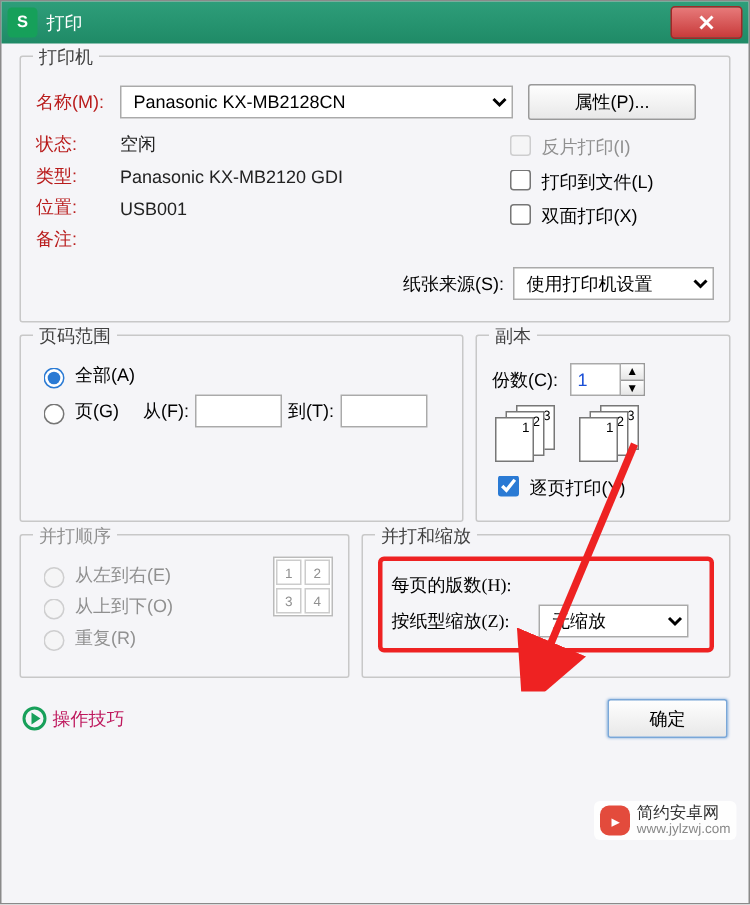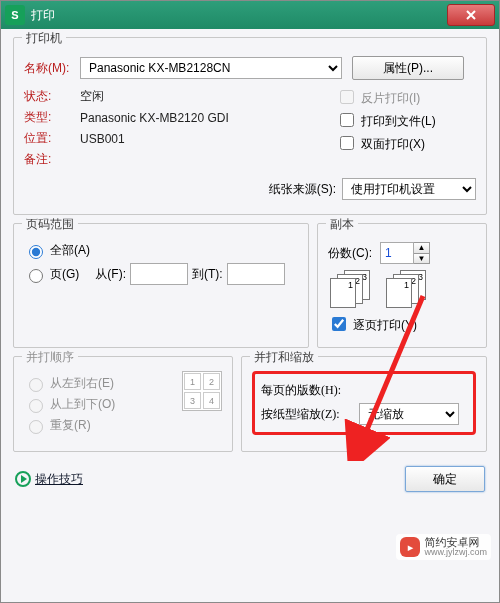--- a/index.html
+++ b/index.html
@@ -56,21 +56,21 @@
   .order-grid div { border: 1px solid #ccc; margin: 1px; font-size: 9px; display: flex; align-items: center; justify-content: center; color: #aaa; }
 
   .highlight-box { border: 3px solid #e22; border-radius: 4px; padding: 4px 6px 3px 6px; margin-bottom: 6px; }
   .scale-row { display: flex; align-items: center; margin: 4px 0; }
   .scale-row .labelW { width: 98px; font-family: Liberation Serif, serif; }
   .scale-row select { width: 100px; }
 
   .footer { display: flex; align-items: center; margin-top: 6px; padding: 0 2px; }
   .tip-icon { width: 16px; height: 16px; border: 2px solid #17a05a; border-radius: 50%; display: flex; align-items: center; justify-content: center; margin-right: 4px; }
   .tip-icon::before { content: ""; border-left: 6px solid #17a05a; border-top: 4px solid transparent; border-bottom: 4px solid transparent; margin-left: 2px; }
-  .tip-link { color: #0f172a; text-decoration: underline; }
+  .tip-link { color: #be185d; }
   .spacer { flex: 1; }
   .ok-btn { width: 80px; height: 26px; background: linear-gradient(#fefefe,#e8e8e8); border: 1px solid #7aa7d8; box-shadow: 0 0 2px #7aa7d8; border-radius: 2px; }
 
   .arrow-svg { position: absolute; left: 342px; top: 290px; width: 100px; height: 170px; pointer-events: none; }
 
   .watermark { position: absolute; right: 8px; bottom: 42px; display: flex; align-items: center; background: rgba(255,255,255,0.85); padding: 2px 4px; border-radius: 4px; }
   .wm-icon { width: 20px; height: 20px; background: #e34b3c; border-radius: 6px; margin-right: 4px; display: flex; align-items: center; justify-content: center; color: #fff; font-size: 11px; }
   .wm-text { line-height: 1.1; }
   .wm-text .l1 { font-size: 11px; color: #333; }
   .wm-text .l2 { font-size: 9px; color: #888; }

